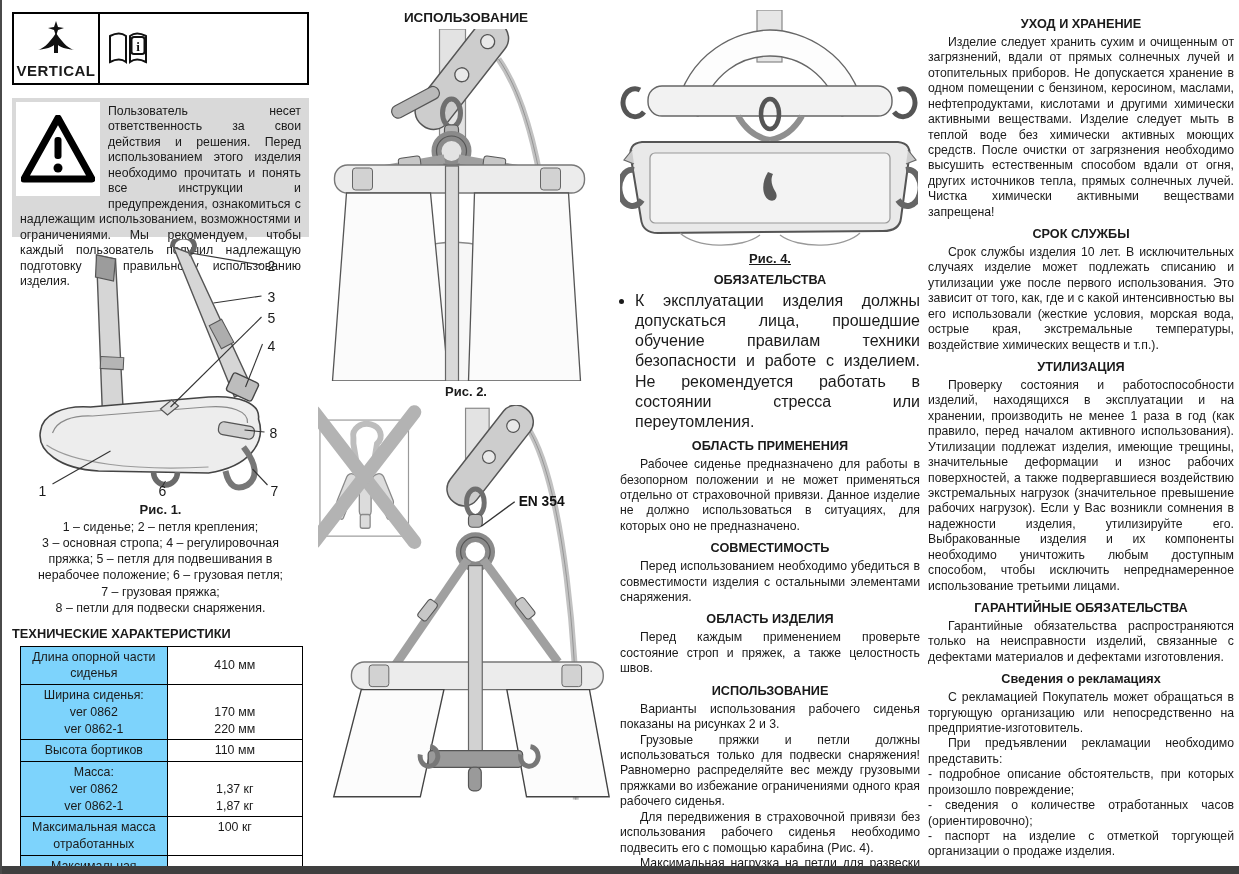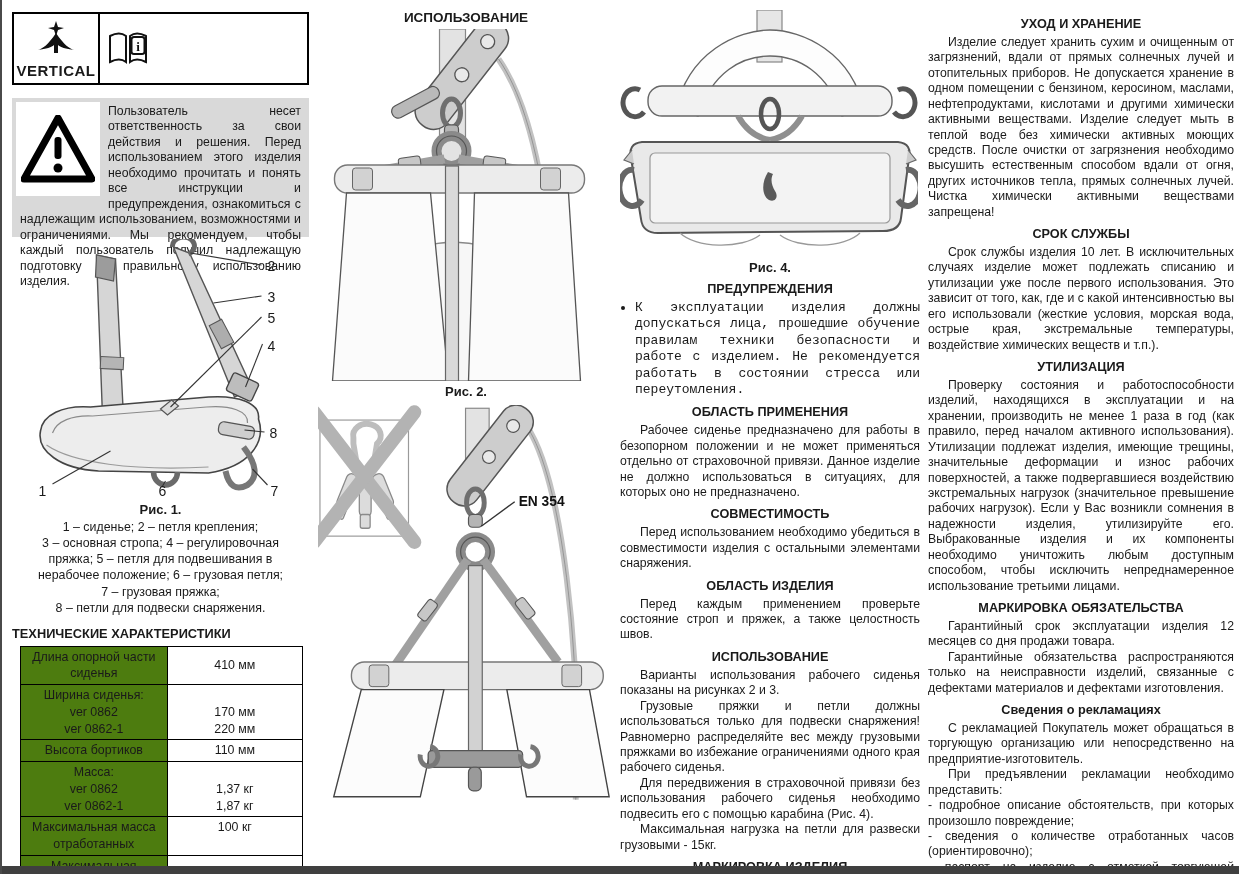--- a/index.html
+++ b/index.html
@@ -33,32 +33,32 @@
   .warning-box { margin-top: 13px; background: #d9d9d9; padding: 6px 8px 6px 8px; height: 139px; }
   .warn-icon-wrap { float: left; background: #fff; width: 84px; height: 94px; display:flex; align-items:center; justify-content:center; margin: -2px 8px 2px -4px; }
   .warn-text { font-size: 12.3px; line-height: 1.26; text-align: justify; }
 
   .fig-caption { font-weight: bold; font-size: 13px; text-align: center; margin: 3px 0 2px; }
   .fig-legend { font-size: 12.4px; line-height: 1.3; text-align: center; white-space: pre-line; }
 
   .specs-title { font-weight: bold; font-size: 12.8px; text-align: left; margin: 10px 0 5px; }
   table.specs { border-collapse: collapse; width: 283px; margin-left: 8px; }
   table.specs td { border: 1.6px solid #000; font-size: 12.4px; line-height: 1.35; text-align: center; vertical-align: middle; padding: 2px 4px; white-space: pre-line; }
-  table.specs td.param { background: #4d7c0f; width: 52%; text-align: center; }
+  table.specs td.param { background: #7dd3fc; width: 52%; text-align: center; }
   table.specs tr:nth-child(2) td.value, table.specs tr:nth-child(4) td.value { vertical-align: bottom; }
   table.specs tr:nth-child(5) td.value { vertical-align: top; }
 
   .col-heading { font-weight: bold; font-size: 13.5px; text-align: center; }
 
   
   .sec-h { font-weight: bold; font-size: 12.7px; text-align: center; margin: 7px 0 4px; }
   .para { font-size: 12.25px; line-height: 1.26; text-align: justify; text-indent: 20px; }
   .para.noindent { text-indent: 0; }
   ul.bullet-list { margin: 1px 0 0 0; padding-left: 15px; }
-  ul.bullet-list li { font-size: 13px; line-height: 1.26; text-align: justify; font-family: Liberation Mono, monospace; }
+  ul.bullet-list li { font-size: 16px; line-height: 1.26; text-align: justify; }
 
   svg { display: block; }
   .fig-wrap { position: relative; }
 </style>
 </head>
 <body>
 
 <div class="page">
 
   <div class="col col1">
@@ -308,24 +308,24 @@
 
       <path d="M14,160 a13,18 0 1 0 8,30" fill="none" stroke="#666" stroke-width="6"></path>
       <path d="M286,160 a13,18 0 1 1 -8,30" fill="none" stroke="#666" stroke-width="6"></path>
 
       <path d="M148,162 c-7,11 -6,24 1,28 c6,3 10,-3 6,-9 c-3,-5 -5,-11 -2,-17 z" fill="#5a5a5a"></path>
 
       <path d="M60,223 a46,22 0 0 0 80,2" fill="none" stroke="#999" stroke-width="1.3"></path>
       <path d="M160,225 a46,22 0 0 0 80,-2" fill="none" stroke="#999" stroke-width="1.3"></path>
     </svg>
 
-    <div class="fig-caption" style="margin:14px 0 2px;">Рис. 4.</div>
+    <div class="fig-caption" style="margin:5px 0 2px;text-decoration:underline;">Рис. 4.</div>
 
     <div id="col3-blocks">
-        <div class="sec-h">ПРЕДУПРЕЖДЕНИЯ</div>
+        <div class="sec-h">ОБЯЗАТЕЛЬСТВА</div>
         <ul class="bullet-list">
           <li>К эксплуатации изделия должны допускаться лица, прошедшие обучение правилам техники безопасности и работе с изделием. Не рекомендуется работать в состоянии стресса или переутомления.</li>
         </ul>
         <div class="sec-h">ОБЛАСТЬ ПРИМЕНЕНИЯ</div>
         <div class="para">Рабочее сиденье предназначено для работы в безопорном положении и не может применяться отдельно от страховочной привязи. Данное изделие не должно использоваться в ситуациях, для которых оно не предназначено.</div>
         <div class="sec-h">СОВМЕСТИМОСТЬ</div>
         <div class="para">Перед использованием необходимо убедиться в совместимости изделия с остальными элементами снаряжения.</div>
         <div class="sec-h">ОБЛАСТЬ ИЗДЕЛИЯ</div>
         <div class="para">Перед каждым применением проверьте состояние строп и пряжек, а также целостность швов.</div>
         <div class="sec-h">ИСПОЛЬЗОВАНИЕ</div>
@@ -339,22 +339,21 @@
   </div>
 
   <div class="col col4">
     <div id="col4-blocks">
         <div class="sec-h">УХОД И ХРАНЕНИЕ</div>
         <div class="para">Изделие следует хранить сухим и очищенным от загрязнений, вдали от прямых солнечных лучей и отопительных приборов. Не допускается хранение в одном помещении с бензином, керосином, маслами, нефтепродуктами, кислотами и другими химически активными веществами. Изделие следует мыть в теплой воде без химически активных моющих средств. После очистки от загрязнения необходимо высушить естественным способом вдали от огня, других источников тепла, прямых солнечных лучей. Чистка химически активными веществами запрещена!</div>
         <div class="sec-h">СРОК СЛУЖБЫ</div>
         <div class="para">Срок службы изделия 10 лет. В исключительных случаях изделие может подлежать списанию и утилизации уже после первого использования. Это зависит от того, как, где и с какой интенсивностью вы его использовали (жесткие условия, морская вода, острые края, экстремальные температуры, воздействие химических веществ и т.п.).</div>
         <div class="sec-h">УТИЛИЗАЦИЯ</div>
         <div class="para">Проверку состояния и работоспособности изделий, находящихся в эксплуатации и на хранении, производить не менее 1 раза в год (как правило, перед началом активного использования). Утилизации подлежат изделия, имеющие трещины, значительные деформации и износ рабочих поверхностей, а также подвергавшиеся воздействию экстремальных нагрузок (значительное превышение рабочих нагрузок). Если у Вас возникли сомнения в надежности изделия, утилизируйте его. Выбракованные изделия и их компоненты необходимо уничтожить любым доступным способом, чтобы исключить непреднамеренное использование третьими лицами.</div>
-        <div class="sec-h">МАРКИРОВКА ОБЯЗАТЕЛЬСТВА</div>
-        <div class="para">Гарантийный срок эксплуатации изделия 12 месяцев со дня продажи товара.</div>
+        <div class="sec-h">ГАРАНТИЙНЫЕ ОБЯЗАТЕЛЬСТВА</div>
         <div class="para">Гарантийные обязательства распространяются только на неисправности изделий, связанные с дефектами материалов и дефектами изготовления.</div>
         <div class="sec-h">Сведения о рекламациях</div>
         <div class="para">С рекламацией Покупатель может обращаться в торгующую организацию или непосредственно на предприятие-изготовитель.</div>
         <div class="para">При предъявлении рекламации необходимо представить:</div>
         <div class="para noindent">- подробное описание обстоятельств, при которых произошло повреждение;</div>
         <div class="para noindent">- сведения о количестве отработанных часов (ориентировочно);</div>
         <div class="para noindent">- паспорт на изделие с отметкой торгующей организации о продаже изделия.</div>
       </div>
 
   </div>

